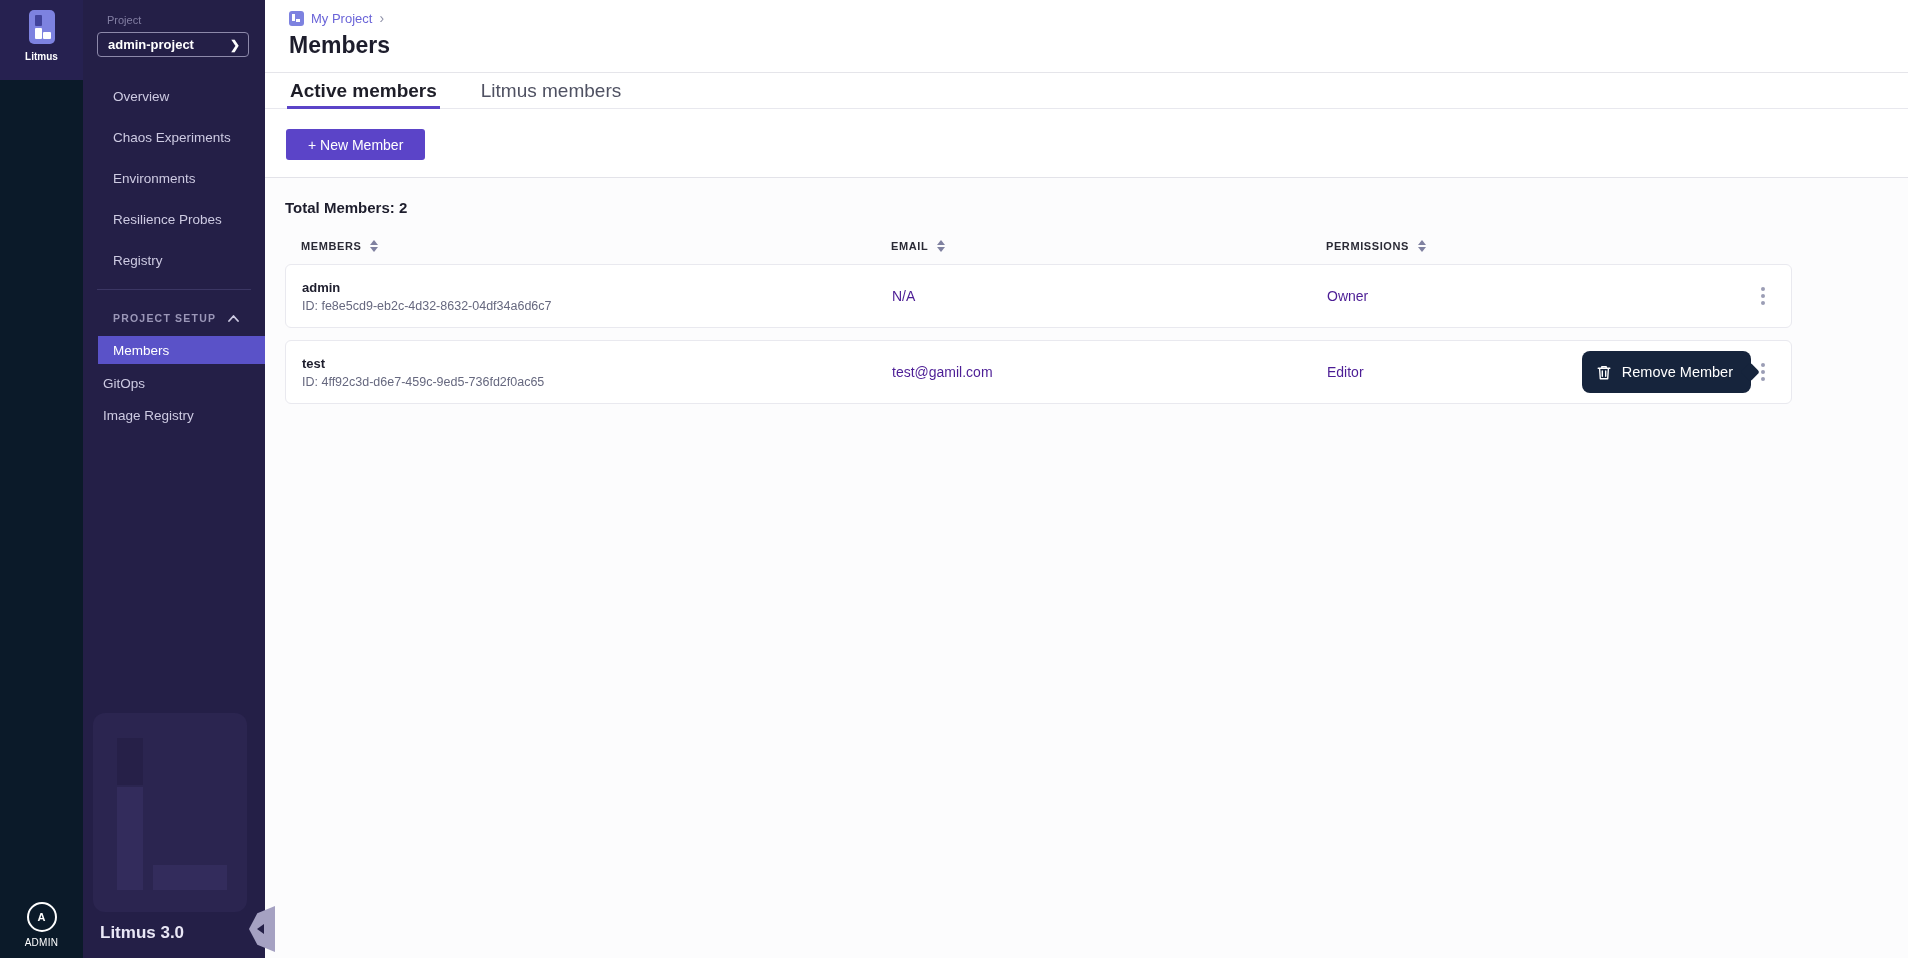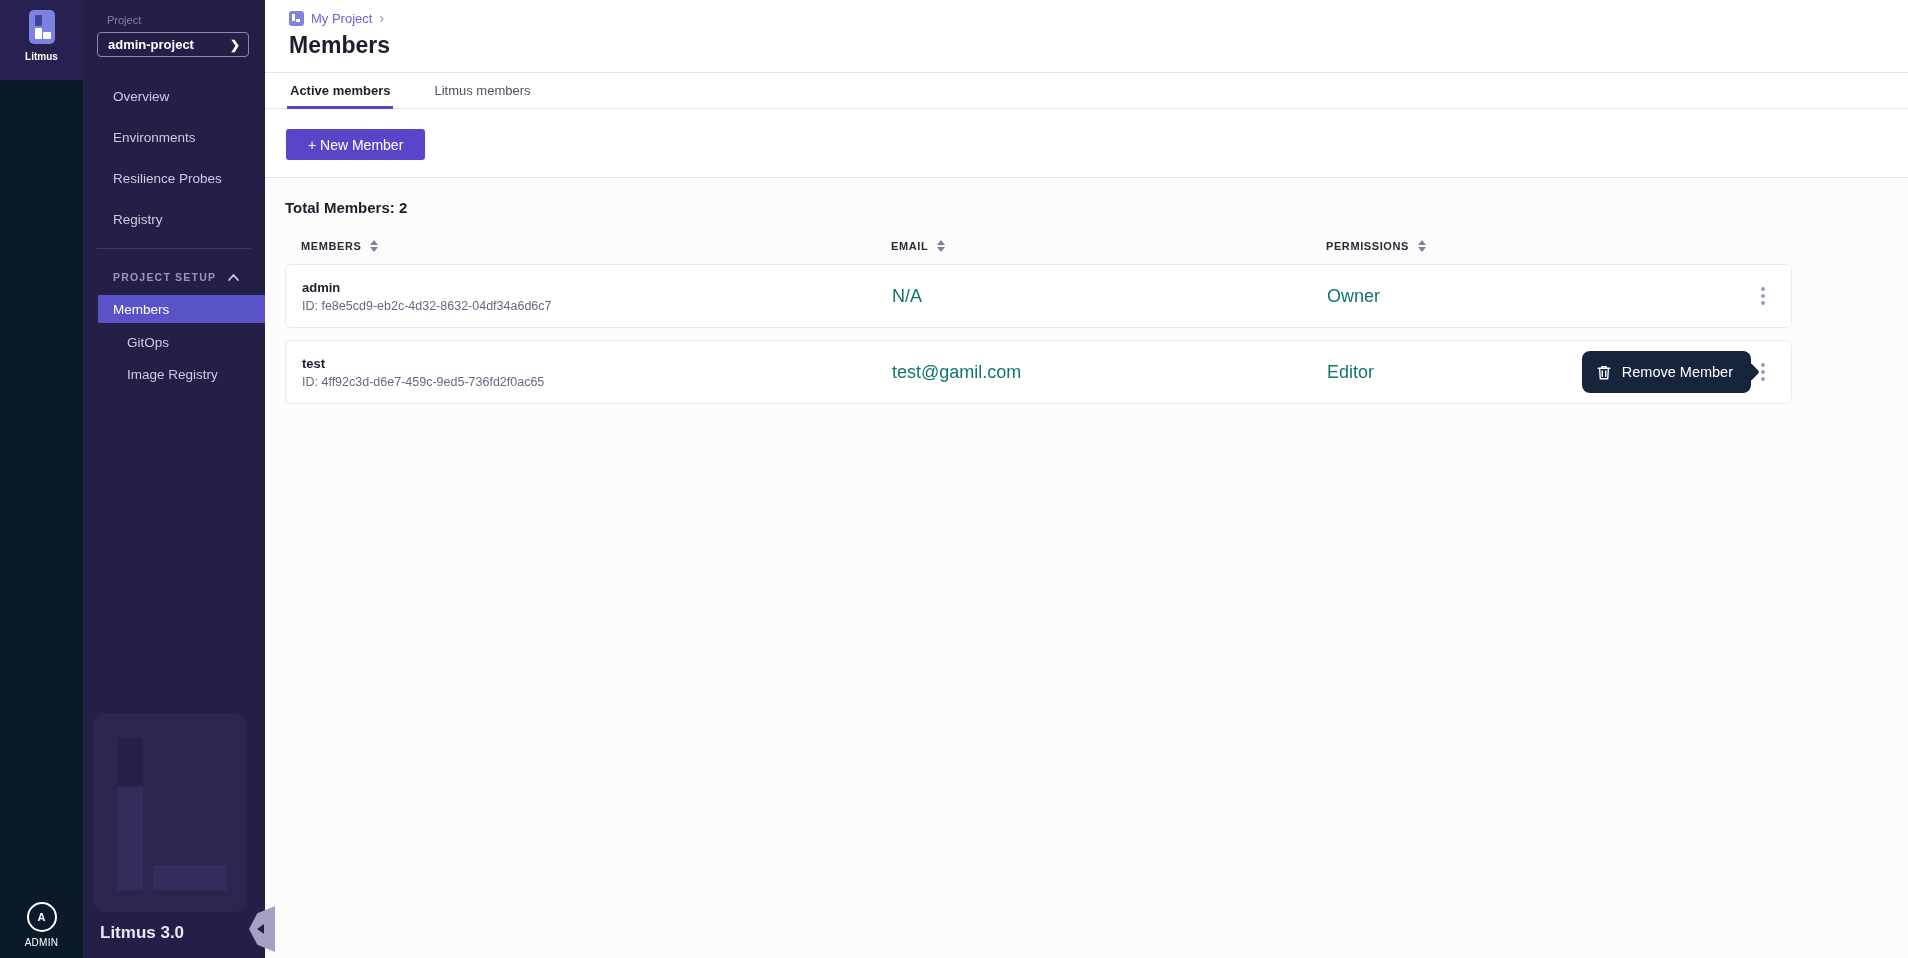--- a/index.html
+++ b/index.html
@@ -30,21 +30,21 @@
     padding:0 8px 0 10px; cursor:pointer; }
   .project-select .val { color:#fff; font-size:13px; font-weight:bold; }
   .project-select .chev { color:#fff; font-size:12px; font-weight:bold; }
   .nav { margin-top:16px; }
   .nav-item { height:41px; display:flex; align-items:center; padding-left:30px;
     color:#cdcae2; font-size:13.5px; cursor:pointer; }
   .nav-divider { border-top:1px solid #3b3663; margin:8px 14px 0 14px; }
   .section-head { margin-top:14px; height:28px; display:flex; align-items:center;
     justify-content:space-between; padding:0 26px 0 30px; cursor:pointer;text-align:center; }
   .section-label { color:#9b97b8; font-size:10.5px; font-weight:bold; letter-spacing:1.2px; }
-  .setup-item { height:30px; display:flex; align-items:center; padding-left:44px;
+  .setup-item { height:30px; display:flex; align-items:center; padding-left:20px;
     color:#cdcae2; font-size:13.5px; cursor:pointer; margin-top:2px; }
   .setup-item.active { background:#5a52c8; color:#fff; margin-left:15px; padding-left:15px;
     height:28px; margin-top:4px; margin-bottom:2px; }
   .watermark { position:absolute; left:10px; bottom:46px; width:154px; height:199px;
     background:#2b2550; border-radius:12px; }
   .watermark .w-dot { position:absolute; left:24px; top:25px; width:26px; height:47px; background:#262048; }
   .watermark .w-vbar { position:absolute; left:24px; top:74px; width:26px; height:103px; background:#332c5c; }
   .watermark .w-hbar { position:absolute; left:60px; top:152px; width:74px; height:25px; background:#332c5c; }
   .version { position:absolute; left:17px; bottom:15px; color:#e9e7f6; font-size:17px; font-weight:bold; }
   .collapse-handle { position:absolute; right:-10px; bottom:6px; width:26px; height:46px; z-index:6;
@@ -57,21 +57,21 @@
   .main { flex:1; background:#fff; display:flex; flex-direction:column; position:relative; }
   .crumb-row { display:flex; align-items:center; gap:7px; padding:10px 0 0 24px; }
   .crumb-logo { width:15px; height:15px; background:#7d82e0; border-radius:3px; position:relative; }
   .crumb-logo::after { content:""; position:absolute; left:3px; top:3px; width:3px; height:7px; background:#fff; }
   .crumb-logo::before { content:""; position:absolute; left:7px; top:8px; width:4px; height:3px; background:#fff; }
   .crumb-link { color:#6a64d8; font-size:13px; cursor:pointer; }
   .crumb-chev { color:#8f91a8; font-size:14px; }
   .page-title { padding:6px 0 0 24px; font-size:23px; font-weight:bold; color:#1d1d2c; }
   .title-sep { border-bottom:1px solid #e5e5ea; margin-top:13px; }
   .tabs-bar { display:flex; align-items:stretch; height:36px; border-bottom:1px solid #e8e8ee; padding-left:24px; }
-  .tab { display:flex; align-items:center; font-size:13px; color:#4f5162; cursor:pointer;
+  .tab { display:flex; align-items:center; font-size:19px; color:#4f5162; cursor:pointer;
     position:relative; padding:0 1px; }
   .tab + .tab { margin-left:42px; }
   .tab.active { font-weight:bold; color:#1e1e28; }
   .tab.active::after { content:""; position:absolute; left:-2px; right:-2px; bottom:-1px; height:3px; background:#5b44c8; }
   .toolbar { padding:20px 0 17px 21px; }
   .btn-primary { background:#5b44c8; color:#fff; border:none; border-radius:3px;
     height:31px; padding:0 22px; font-size:14px; font-family:inherit; cursor:pointer; }
   .section-sep { border-top:1px solid #e3e3e9; box-shadow:0 2px 3px rgba(0,0,0,.04); }
   .content { flex:1; background:#fcfcfd; padding:21px 0 0 20px; }
   .total-label { font-size:15px; font-weight:bold; color:#1d1d2c; }
@@ -81,21 +81,21 @@
   .th { display:flex; align-items:center; gap:9px; font-size:11px; font-weight:bold;
     color:#2a2a35; letter-spacing:.6px; cursor:pointer; }
   .sort-icon { display:flex; flex-direction:column; gap:2px; }
   .sort-icon .up { width:0; height:0; border-left:4px solid transparent; border-right:4px solid transparent; border-bottom:5px solid #7f81a0; }
   .sort-icon .dn { width:0; height:0; border-left:4px solid transparent; border-right:4px solid transparent; border-top:5px solid #7f81a0; }
 
   .row-card { width:1507px; height:64px; background:#fff; border:1px solid #e9e9ef; border-radius:6px;
     margin-top:12px; padding-left:16px; position:relative; }
   .cell-name .nm { font-size:13px; font-weight:bold; color:#1d1d2c; }
   .cell-name .id { font-size:12.5px; color:#66687f; margin-top:4px; }
-  .cell-plain { font-size:18px; color:#0f766e; }
+  .cell-plain { font-size:14px; color:#4c1d95; }
   .cell-actions { display:flex; justify-content:flex-end; padding-right:22px; }
   .kebab { display:flex; flex-direction:column; gap:3px; cursor:pointer; padding:4px; }
   .kebab i { width:4px; height:4px; border-radius:50%; background:#9b9db5; }
 
   .popup { position:absolute; right:40px; top:50%; transform:translateY(-50%); height:42px;
     background:#16243c; border-radius:8px; display:flex; align-items:center; gap:10px;
     padding:0 18px 0 14px; cursor:pointer; z-index:4; }
   .popup::after { content:""; position:absolute; right:-6px; top:50%; width:14px; height:14px;
     background:#16243c; transform:translateY(-50%) rotate(45deg); border-radius:3px; }
   .popup-label { color:#fff; font-size:14.5px; white-space:nowrap; }
@@ -128,20 +128,23 @@
         <span class="val">admin-project</span>
         <span class="chev">❯</span>
       </div>
     </div>
 
     <div class="nav">
       <div class="nav-item">
           <span>Overview</span>
         </div>
       <div class="nav-item">
+          <span>Chaos Experiments</span>
+        </div>
+      <div class="nav-item">
           <span>Environments</span>
         </div>
       <div class="nav-item">
           <span>Resilience Probes</span>
         </div>
       <div class="nav-item">
           <span>Registry</span>
         </div>
     </div>
 

